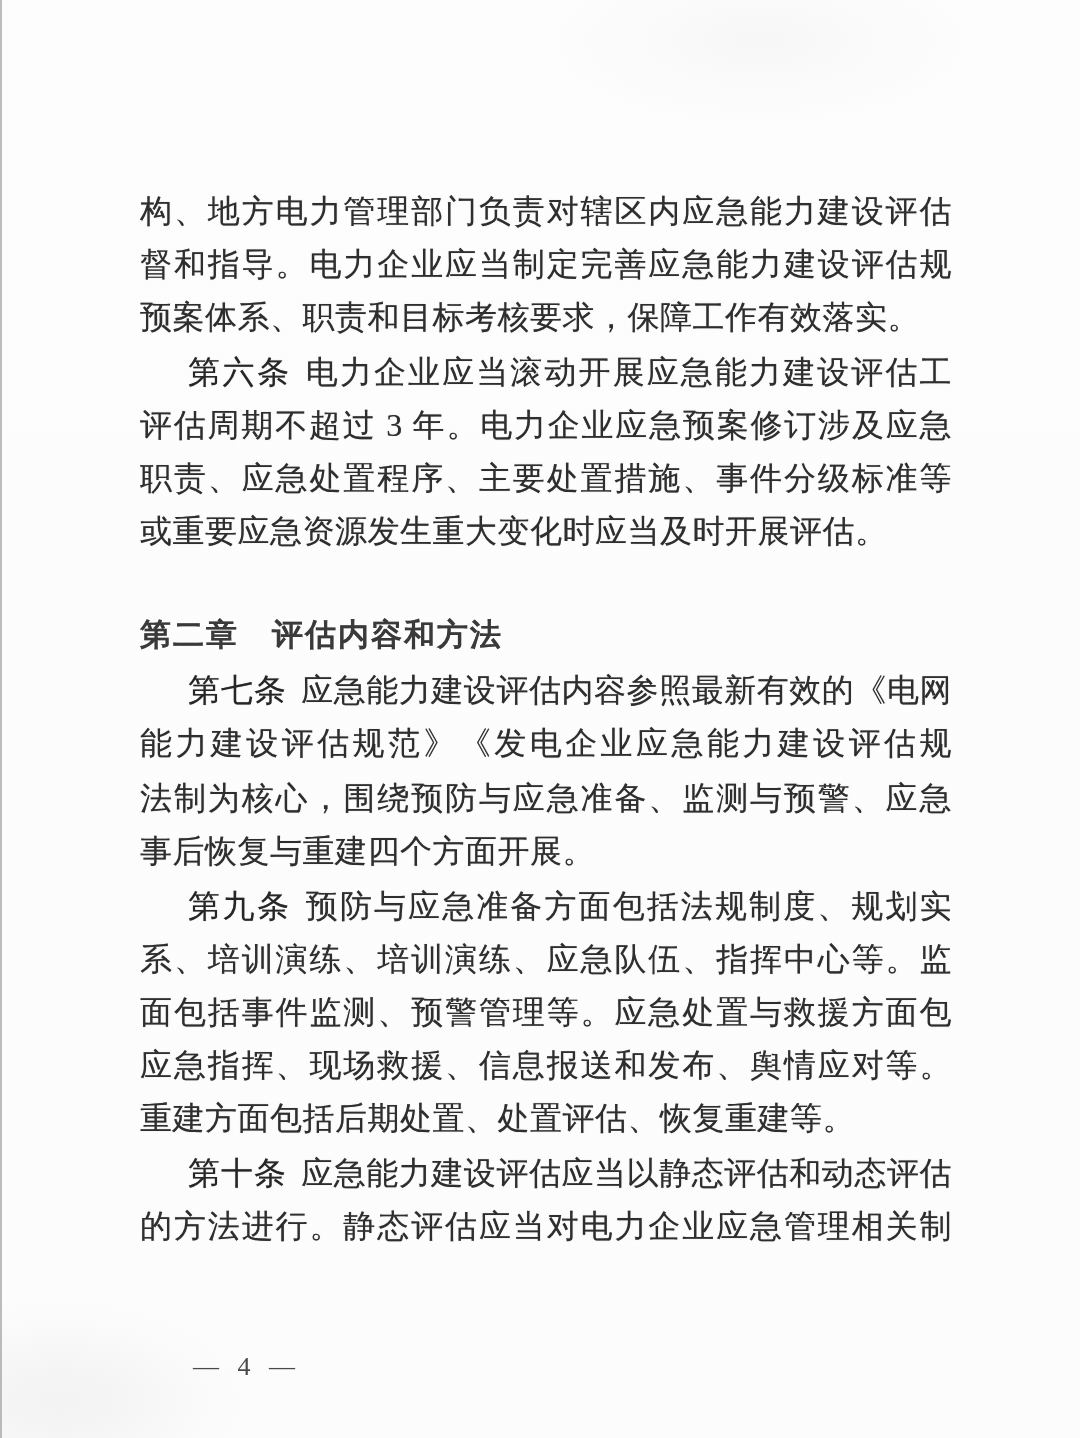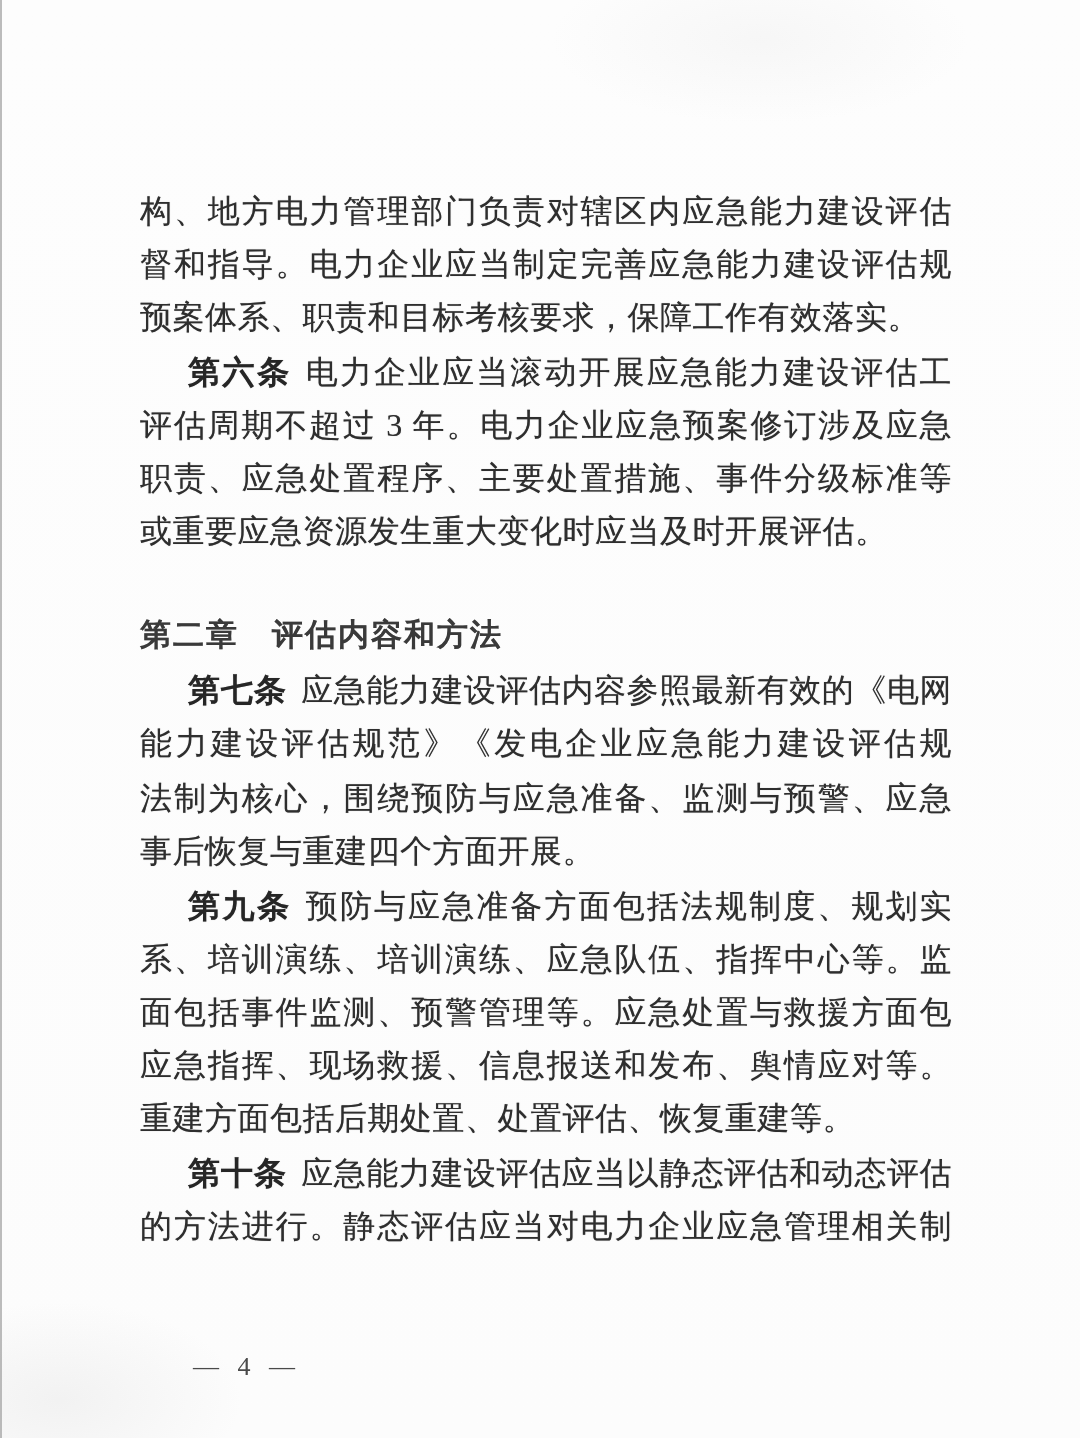--- a/index.html
+++ b/index.html
@@ -48,21 +48,21 @@
   }
   .line.short {
     text-align: left;
     text-align-last: left;
   }
   .line.first {
     padding-left: 48px;
   }
   .term {
     font-family: "Liberation Sans", "DejaVu Sans", sans-serif;
-    font-weight: 700;
+    font-weight: 400;
     color: #262626;
     margin-right: 14px;
     letter-spacing: 1px;
   }
   .chapter-heading {
     margin: 50px 0 3px 0;
     height: 53px;
     line-height: 53px;
     text-align: left;
     font-family: "Liberation Sans", "DejaVu Sans", sans-serif;

